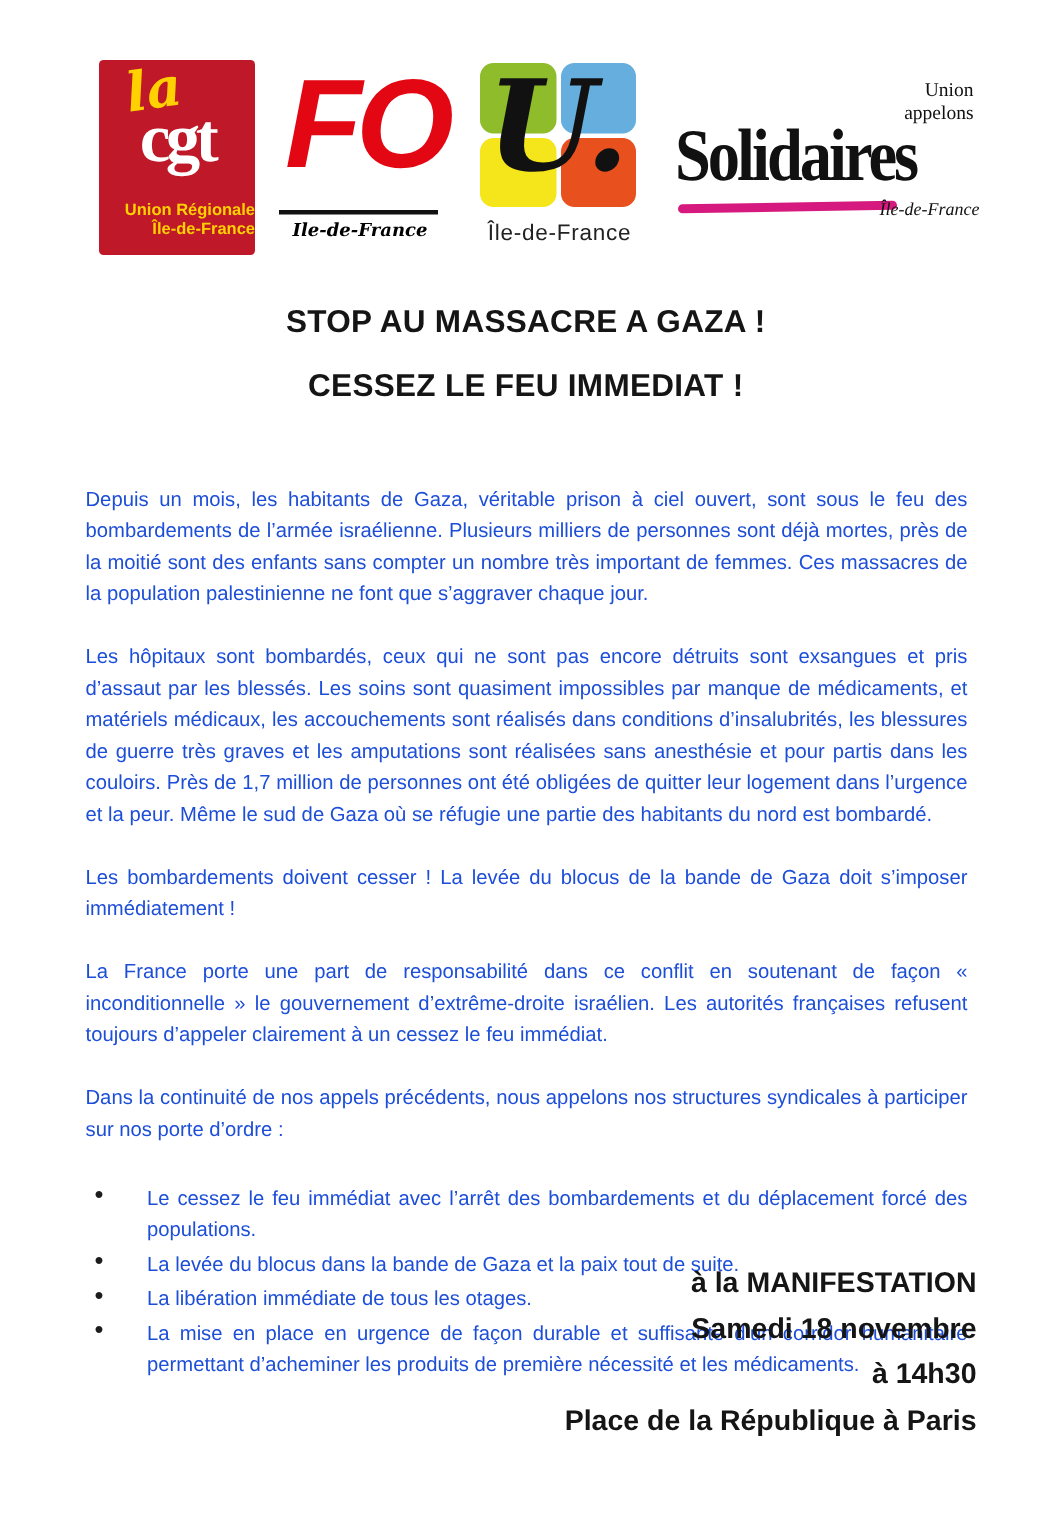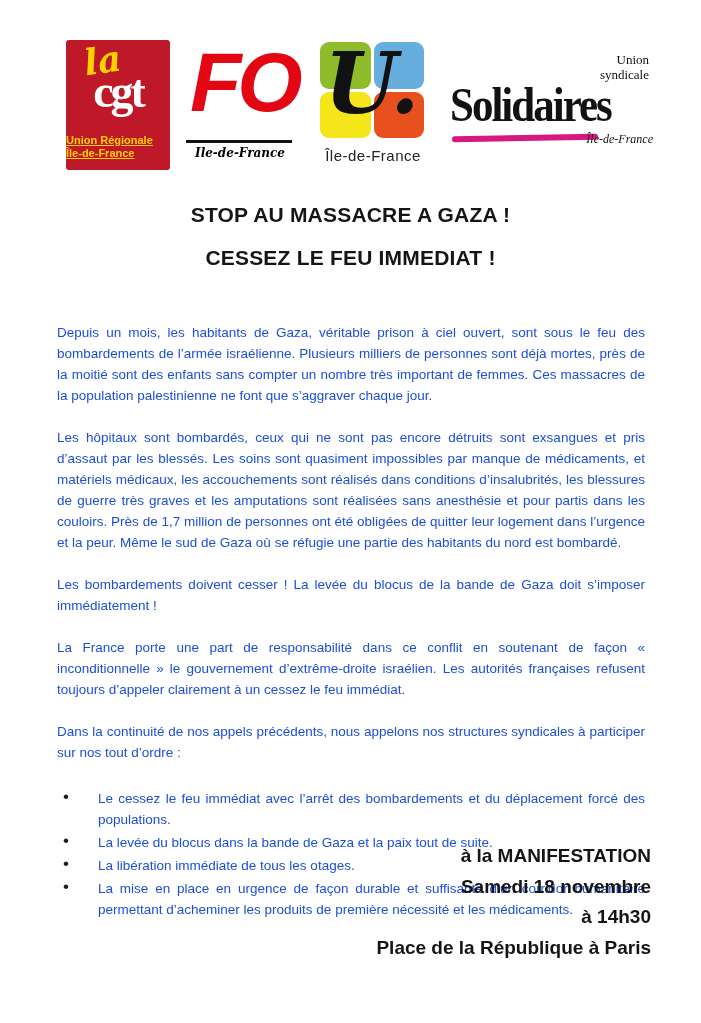--- a/index.html
+++ b/index.html
@@ -30,22 +30,22 @@
     font-family:"DejaVu Serif",serif;font-style:italic;font-weight:bold;
     color:#ffd100;font-size:36px;line-height:36px;transform:rotate(-8deg);
   }
   .cgt-name{
     position:absolute;top:26px;left:0;right:0;text-align:center;
     color:#ffffff;font-weight:bold;font-size:46px;line-height:52px;
     letter-spacing:-3px;
     font-family:Liberation Serif, serif;
   }
   .cgt-sub{
-    position:absolute;bottom:10px;left:0;right:0;text-align:left;
-    color:#ffd100;font-weight:bold;font-size:11px;line-height:13px;text-decoration:underline;
+    position:absolute;bottom:10px;left:0;right:0;text-align:right;
+    color:#ffd100;font-weight:bold;font-size:11px;line-height:13px;
   }
 
   
   .logo-fo{
     width:112px;height:130px;flex:0 0 auto;position:relative;margin-top:4px;
   }
   .fo-name{
     position:absolute;top:-14px;left:6px;
     color:#e30613;font-weight:bold;font-style:italic;
     font-size:84px;line-height:104px;letter-spacing:-4px;
@@ -162,40 +162,40 @@
         <div class="q q-yellow"></div>
         <div class="q q-orange"></div>
       </div>
       <div class="unsa-letter">U.</div>
       <div class="unsa-region">Île-de-France</div>
     </div>
 
     <div class="logo-solidaires">
       <div class="sol-union">
         <div>Union</div>
-        <div>syndicale</div>
+        <div>appelons</div>
       </div>
       <div class="sol-name">Solidaires</div>
       <div class="sol-underline"></div>
       <div class="sol-region">Île-de-France</div>
     </div>
 
   </div>
 
   <div class="headline">
     <div class="h-line">STOP AU MASSACRE A GAZA !</div>
     <div class="h-line">CESSEZ LE FEU IMMEDIAT !</div>
   </div>
 
   <div class="body-text">
     <p>Depuis un mois, les habitants de Gaza, véritable prison à ciel ouvert, sont sous le feu des bombardements de l’armée israélienne. Plusieurs milliers de personnes sont déjà mortes, près de la moitié sont des enfants sans compter un nombre très important de femmes. Ces massacres de la population palestinienne ne font que s’aggraver chaque jour.</p>
     <p>Les hôpitaux sont bombardés, ceux qui ne sont pas encore détruits sont exsangues et pris d’assaut par les blessés. Les soins sont quasiment impossibles par manque de médicaments, et matériels médicaux, les accouchements sont réalisés dans conditions d’insalubrités, les blessures de guerre très graves et les amputations sont réalisées sans anesthésie et pour partis dans les couloirs. Près de 1,7 million de personnes ont été obligées de quitter leur logement dans l’urgence et la peur. Même le sud de Gaza où se réfugie une partie des habitants du nord est bombardé.</p>
     <p>Les bombardements doivent cesser ! La levée du blocus de la bande de Gaza doit s’imposer immédiatement !</p>
     <p>La France porte une part de responsabilité dans ce conflit en soutenant de façon « inconditionnelle » le gouvernement d’extrême-droite israélien. Les autorités françaises refusent toujours d’appeler clairement à un cessez le feu immédiat.</p>
-    <p>Dans la continuité de nos appels précédents, nous appelons nos structures syndicales à participer sur nos tout d’ordre :</p>
+    <p>Dans la continuité de nos appels précédents, nous appelons nos structures syndicales à participer sur nos porte d’ordre :</p>
 
     <ul class="demands">
       <li>Le cessez le feu immédiat avec l’arrêt des bombardements et du déplacement forcé des populations.</li>
       <li>La levée du blocus dans la bande de Gaza et la paix tout de suite.</li>
       <li>La libération immédiate de tous les otages.</li>
       <li>La mise en place en urgence de façon durable et suffisante d’un corridor humanitaire permettant d’acheminer les produits de première nécessité et les médicaments.</li>
     </ul>
   </div>
 
   <div class="footer-call">

